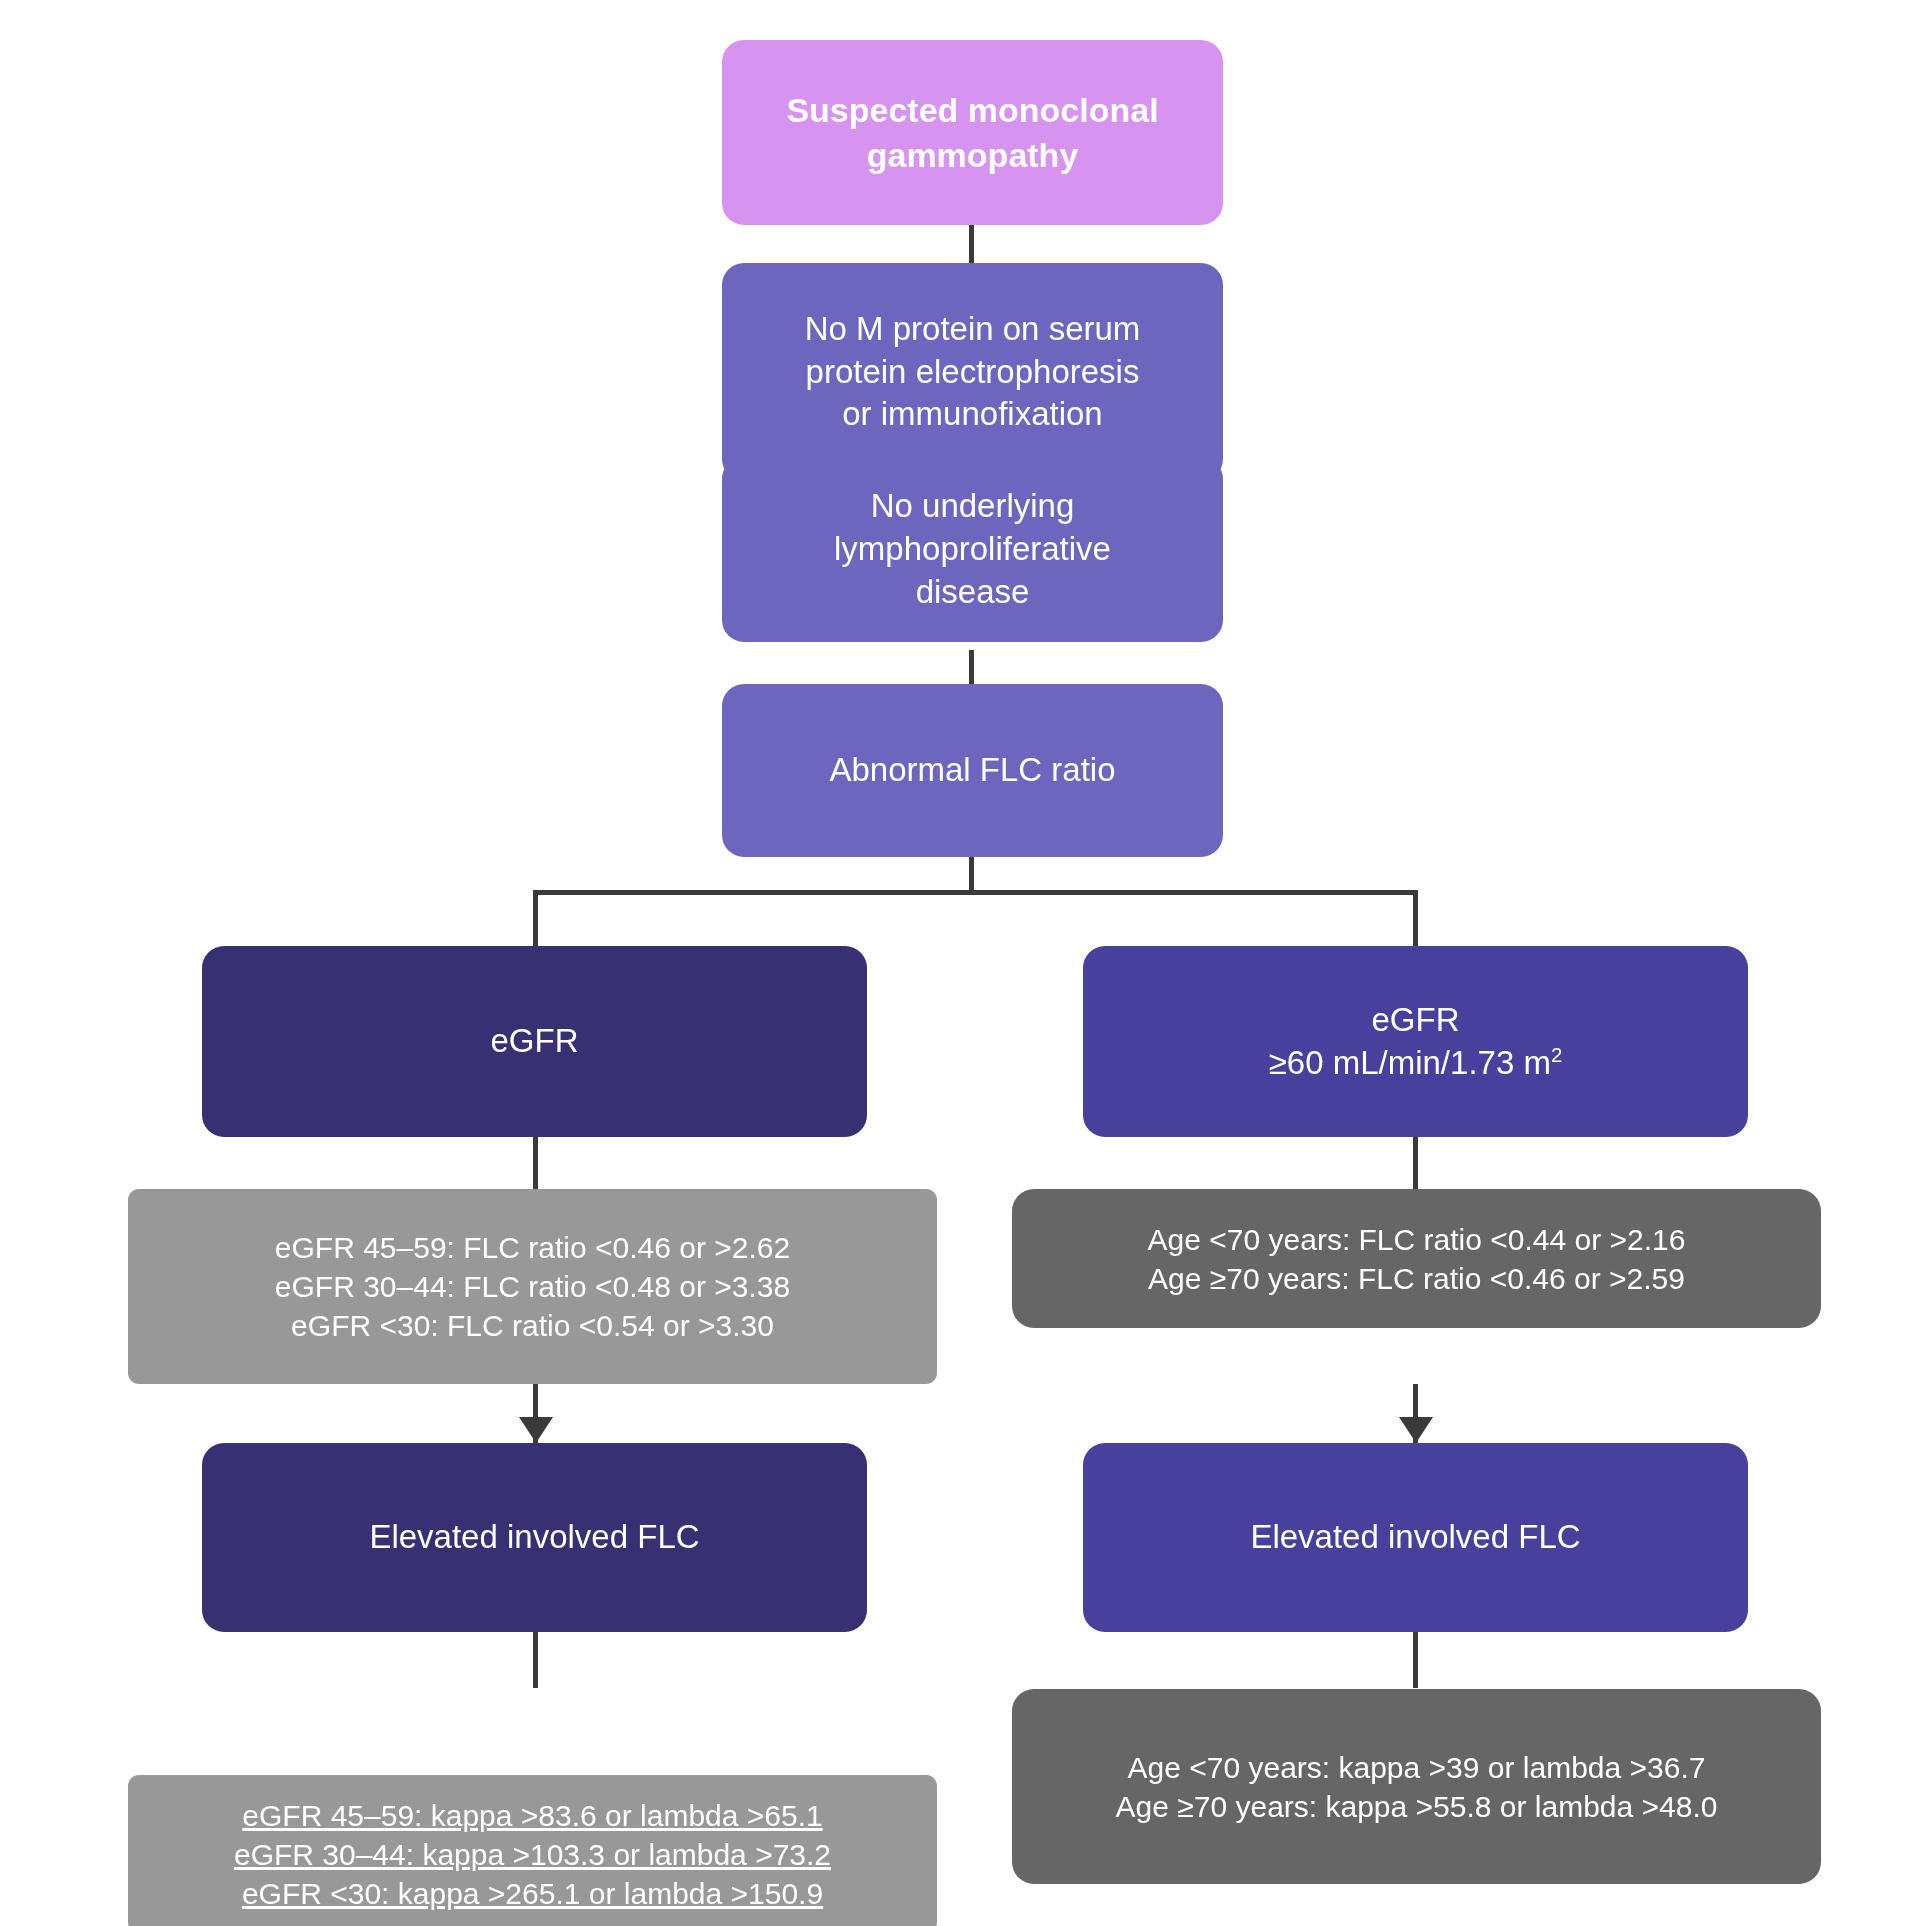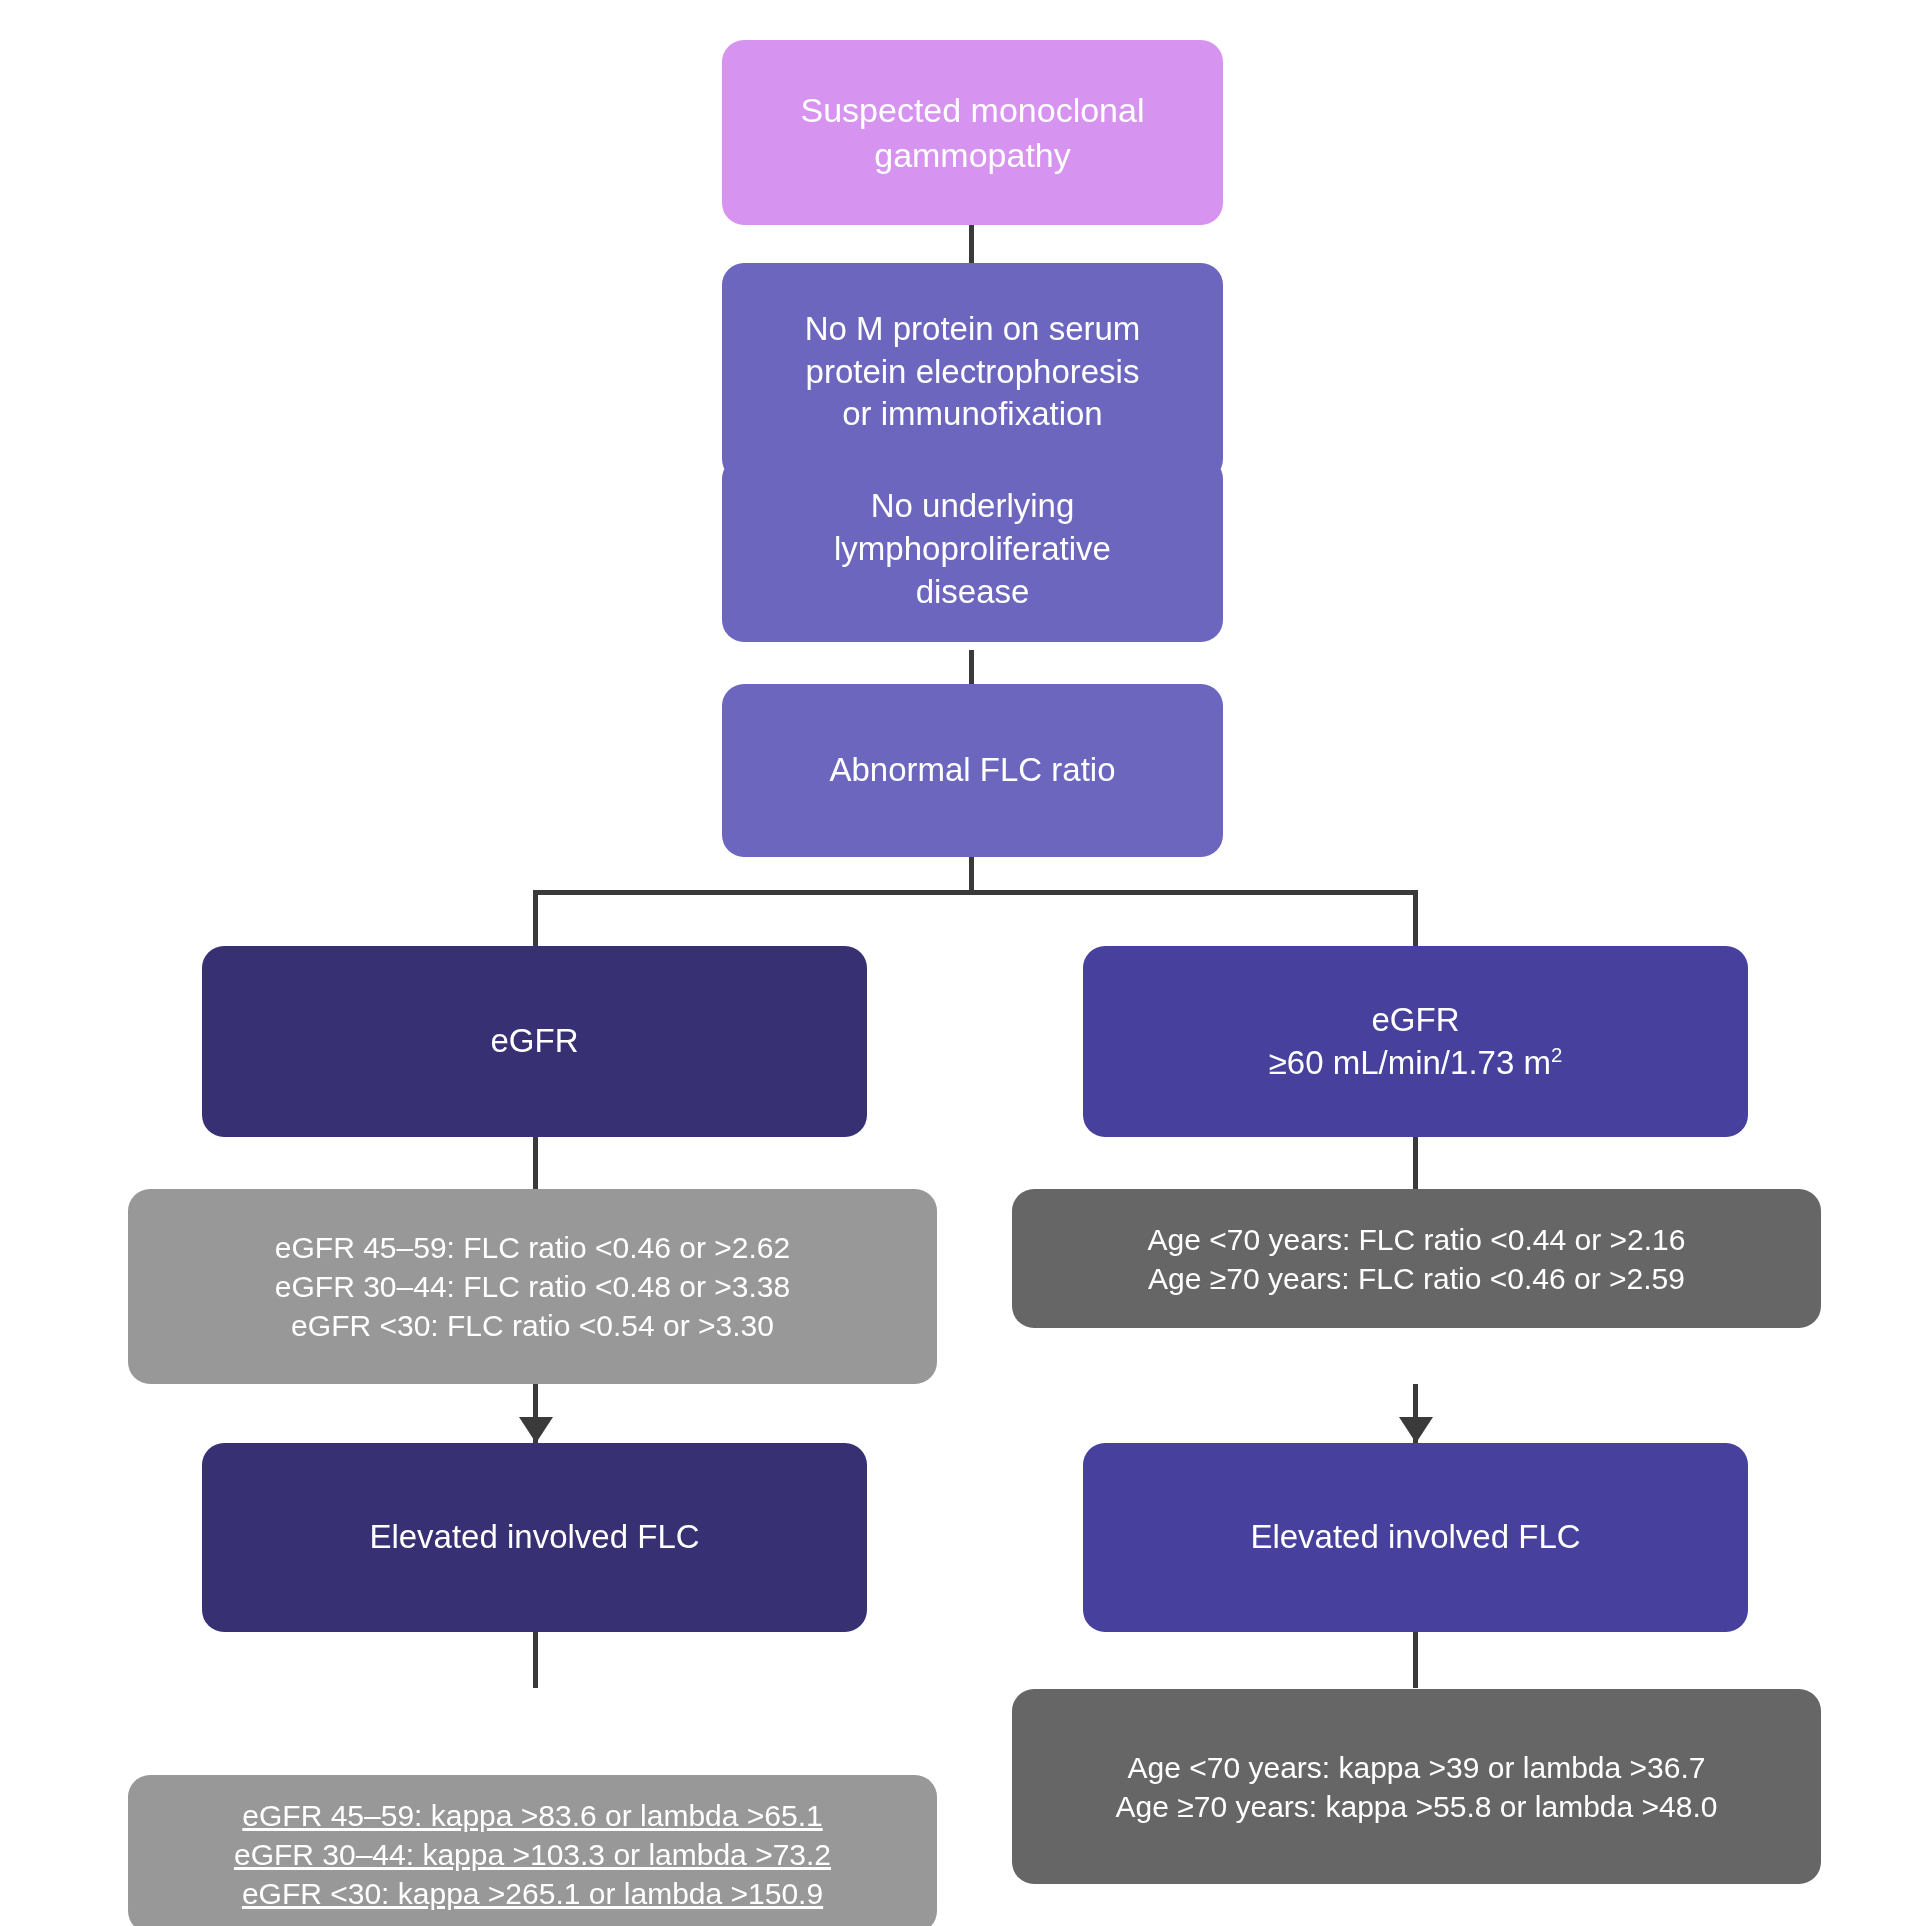--- a/index.html
+++ b/index.html
@@ -16,25 +16,25 @@
     color:#ffffff;
     border-radius:22px;
     line-height:1.30;
     padding:9px 19.5px;
     z-index:3;
   }
   .node .txt{width:100%;}
   .node .line{display:block;}
 
   
-  .c-pink   {background:#d793f0;}
+  .c-pink   {background:#d793f0;font-weight:bold;}
   .c-purple {background:#6c66be;}
   .c-navy   {background:#373072;}
   .c-indigo {background:#47409c;}
-  .c-gray   {background:#989898;}
+  .c-gray   {background:#989898;border-radius:11px;}
   .c-darkgray{background:#666666;}
 
   
   .vline{position:absolute;background:#3a3a3a;width:5.2px;z-index:1;}
   .hline{position:absolute;background:#3a3a3a;height:5.2px;z-index:1;}
   .arrowhead{
     position:absolute;
     width:0;height:0;
     border-left:17px solid transparent;
     border-right:17px solid transparent;

